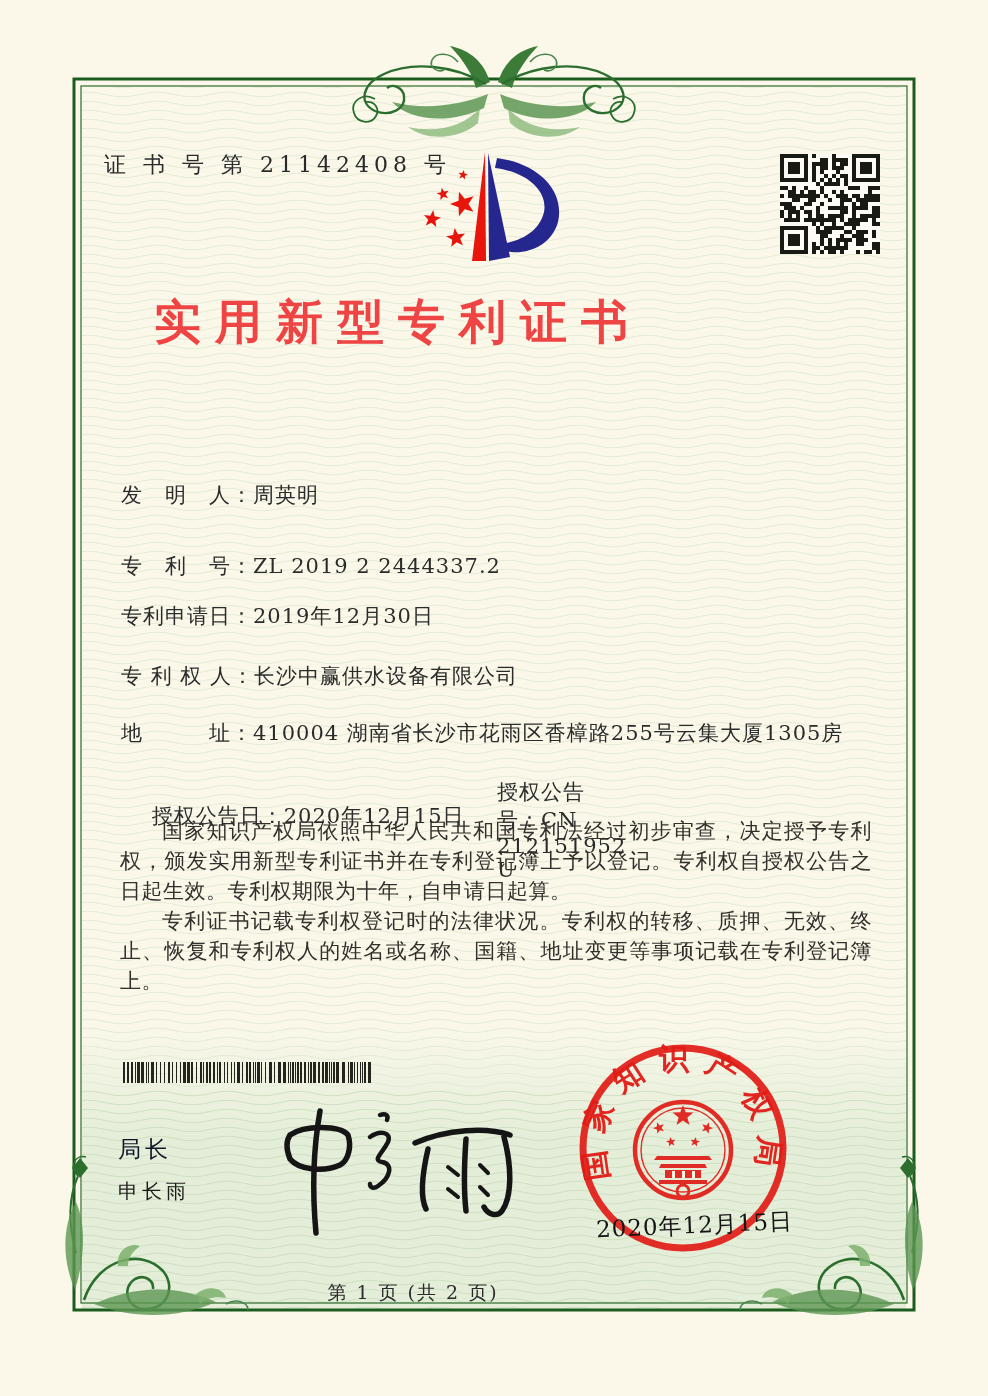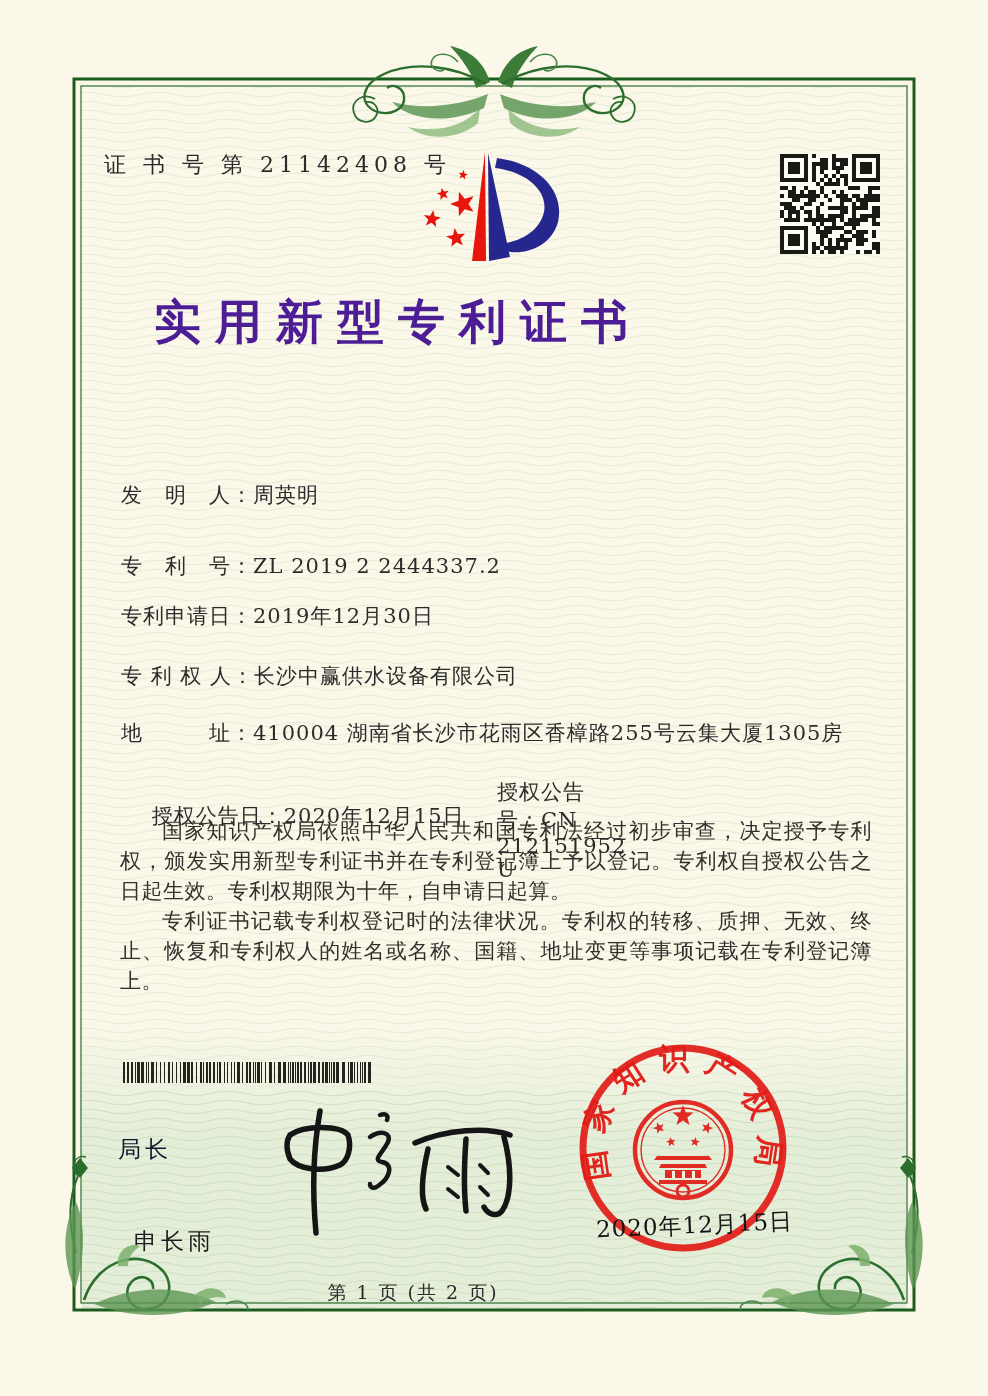--- a/index.html
+++ b/index.html
@@ -10,35 +10,35 @@
     color:#222;
   }
   .abs{position:absolute;}
   #bg-layer{position:absolute;left:0;top:0;z-index:0;}
   .cert-no{
     left:104px; top:150px; font-size:22px; letter-spacing:5px; color:#2a2a2a;
     white-space:pre;
   }
   .title{
     left:0; top:291px; width:796px; text-align:center;
-    font-size:47px; font-weight:bold; letter-spacing:14px; color:#4c1d95;font-family:Liberation Mono, monospace;
+    font-size:47px; font-weight:bold; letter-spacing:14px; color:#ef4444;font-family:Liberation Mono, monospace;
   }
   .field-row{ left:121px; font-size:21px; color:#2b2b2b; white-space:pre-wrap; letter-spacing:1px;}
   .f0{top:421px;} .f1{top:481px;} .f2{top:544px;margin-top:8px;} .f3{top:602px;} .f4{top:662px;} .f5{top:719px;}
   .grant-row{top:778px;}
   .grant-col2{position:absolute; left:376px; top:0; white-space:pre-wrap;}
   .paras{
     left:120px; top:816px; width:752px; font-size:21px; line-height:30px;
     text-align:justify; color:#332f2d; letter-spacing:0.5px;
   }
   .paras p{margin:0; text-indent:2em;}
   .director-title{left:118px; top:1134px; font-size:23px; letter-spacing:4px;
     font-family:"DejaVu Sans","Liberation Sans",sans-serif; color:#0f172a;}
-  .director-name{left:134px; top:1178px; font-size:23px; letter-spacing:4px;
-    font-family:"DejaVu Sans","Liberation Sans",sans-serif; color:#1c1c1c;margin-top:48px;}
+  .director-name{left:118px; top:1178px; font-size:20px; letter-spacing:4px;
+    font-family:"DejaVu Sans","Liberation Sans",sans-serif; color:#1c1c1c;}
   .seal-date{
     left:596px; top:1210px; font-size:23px; color:#141414; letter-spacing:1px;
     transform:rotate(-2.5deg); z-index:4; white-space:pre;
   }
   .page-indicator{
     left:0; top:1280px; width:826px; text-align:center; font-size:19px;
     letter-spacing:2px; color:#2b2b2b; white-space:pre;
   }
   .back-note{
     left:0; top:1341px; width:988px; text-align:center; font-size:20px;

